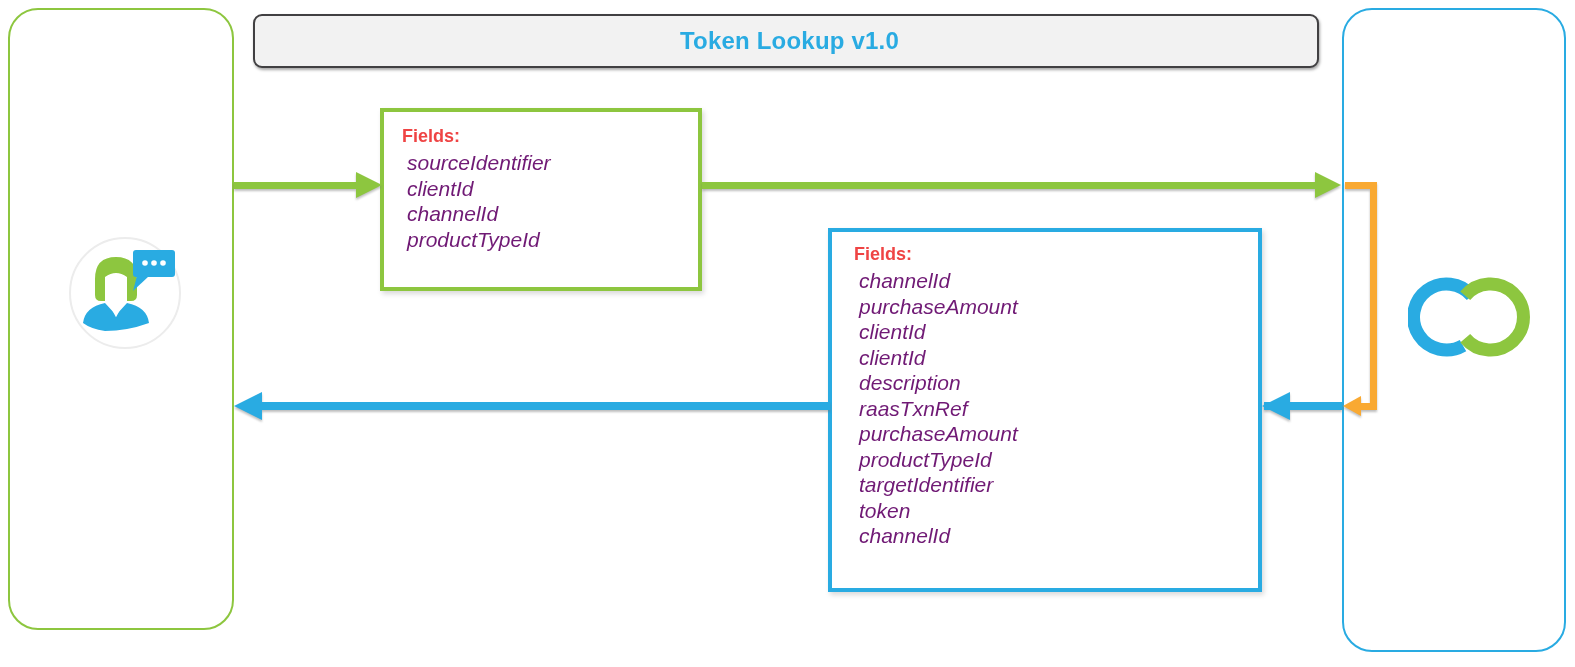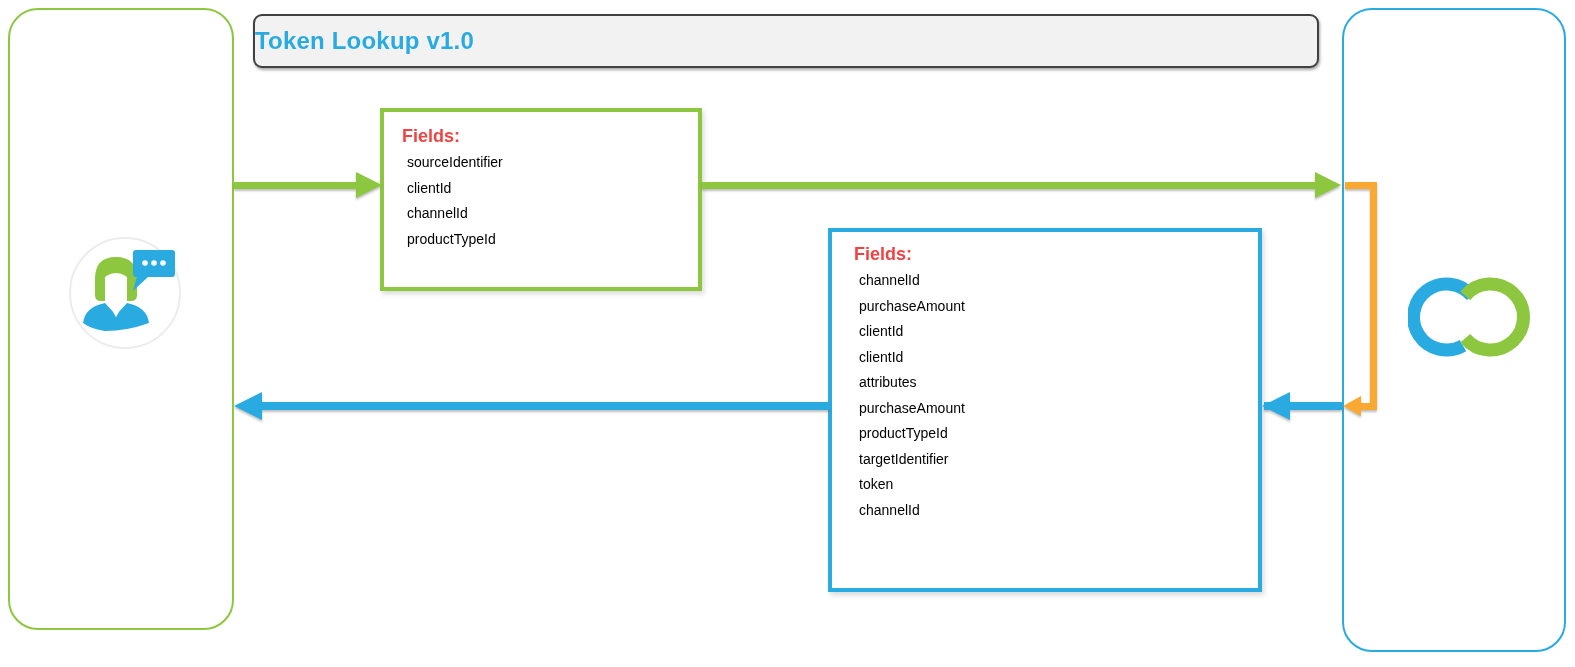--- a/index.html
+++ b/index.html
@@ -18,28 +18,28 @@
   
   .panel{position:absolute;background:#fff;border-radius:30px;}
   .panel-left{left:8px;top:8px;width:226px;height:622px;border:2px solid var(--green);}
   .panel-right{left:1342px;top:8px;width:224px;height:644px;border:2px solid var(--blue);}
 
   
   .title-bar{
     position:absolute;left:253px;top:14px;width:1066px;height:54px;
     background:var(--bar-fill);border:2px solid var(--bar-border);border-radius:9px;
     box-shadow:1px 2px 3px rgba(0,0,0,0.35);
-    display:flex;align-items:center;
+    display:flex;align-items:center;justify-content:center;padding-left:7px;
   }
   .title-bar .title-text{font-size:24px;font-weight:bold;color:var(--blue);letter-spacing:.2px;}
 
   
   .fields-box{position:absolute;background:#fff;box-shadow:2px 3px 5px rgba(0,0,0,0.15);}
   .fields-box .fields-heading{font-size:18px;font-weight:bold;line-height:27px;color:#ef4444;}
-  .fields-box .field-item{font-size:14px;line-height:25.5px;padding-left:5px;color:#000000;}
+  .fields-box .field-item{font-size:21px;line-height:25.5px;padding-left:5px;color:#701a75;font-style:italic;}
   .request-box{left:380px;top:108px;width:322px;height:183px;border:4px solid var(--green);padding:11px 18px;}
   .response-box{left:828px;top:228px;width:434px;height:364px;border:4px solid var(--blue);padding:9px 22px;}
 
   
   .arrow-part{position:absolute;}
   .shadowed{filter:drop-shadow(0 2px 1px rgba(110,110,110,0.45));}
   .shaft-green{background:var(--green);height:7px;}
   .shaft-blue{background:var(--blue);height:8px;}
   .seg-orange{background:var(--orange);position:absolute;}
   .head{width:0;height:0;position:absolute;}
@@ -98,21 +98,22 @@
       </div>
   </div>
 
   <div class="fields-box response-box">
     <div class="fields-heading">Fields:</div>
     <div>
         <div class="field-item">channelId</div>
         <div class="field-item">purchaseAmount</div>
         <div class="field-item">clientId</div>
         <div class="field-item">clientId</div>
-        <div class="field-item">attributes</div>
+        <div class="field-item">description</div>
+        <div class="field-item">raasTxnRef</div>
         <div class="field-item">purchaseAmount</div>
         <div class="field-item">productTypeId</div>
         <div class="field-item">targetIdentifier</div>
         <div class="field-item">token</div>
         <div class="field-item">channelId</div>
       </div>
   </div>
 
   <div class="arrow-part shadowed" style="left:234px;top:172px;width:148px;height:26px;">
     <div class="shaft-green" style="position:absolute;left:0;top:10px;width:124px;"></div>

